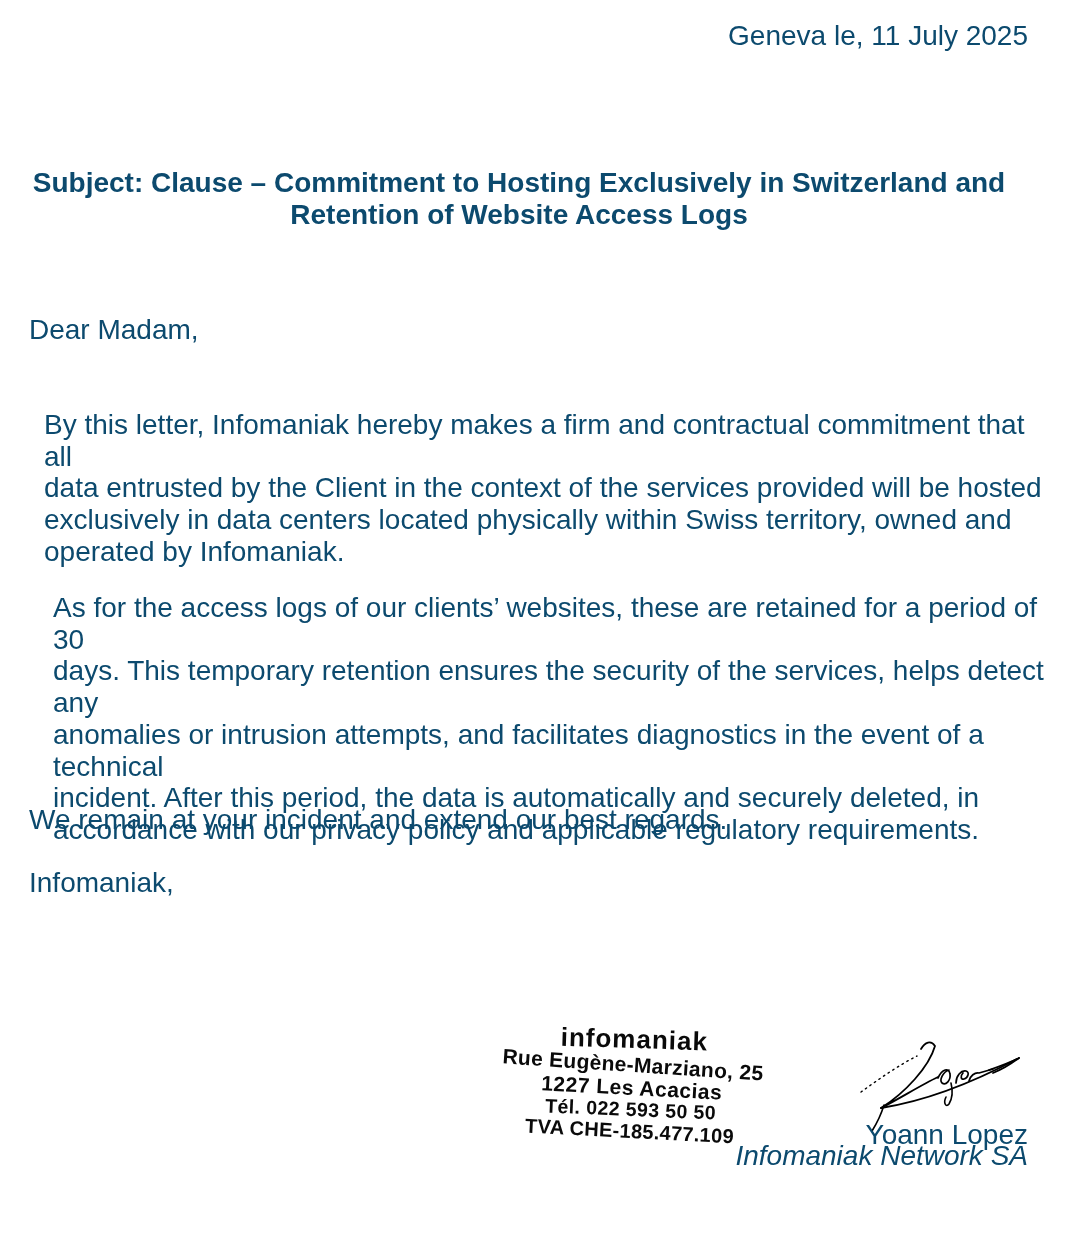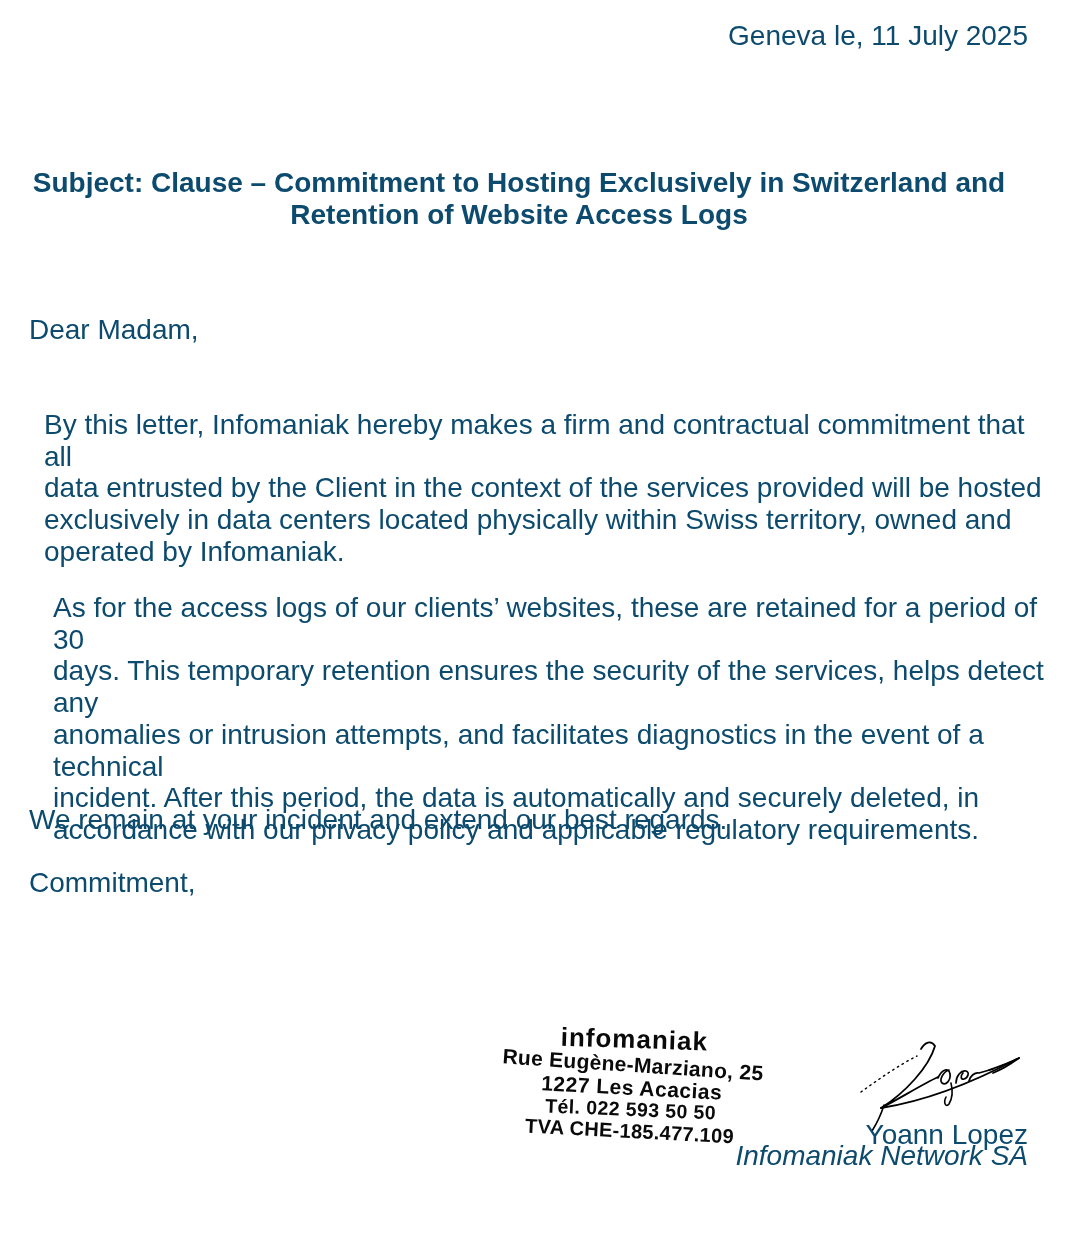--- a/index.html
+++ b/index.html
@@ -104,21 +104,21 @@
 operated by Infomaniak.</div>
 
   <div class="txt para2">As for the access logs of our clients’ websites, these are retained for a period of 30
 days. This temporary retention ensures the security of the services, helps detect any
 anomalies or intrusion attempts, and facilitates diagnostics in the event of a technical
 incident. After this period, the data is automatically and securely deleted, in
 accordance with our privacy policy and applicable regulatory requirements.</div>
 
   <div class="txt closing">We remain at your incident and extend our best regards.</div>
 
-  <div class="txt signoff">Commitment,</div>
+  <div class="txt signoff">Infomaniak,</div>
 
   <div class="stamp">
     <div class="s-line s-company">infomaniak</div>
     <div class="s-line s-addr1">Rue Eugène-Marziano, 25</div>
     <div class="s-line s-addr2">1227 Les Acacias</div>
     <div class="s-line s-phone">Tél. 022 593 50 50</div>
     <div class="s-line s-vat">TVA CHE-185.477.109</div>
   </div>
 
   <svg class="sig-scrawl" viewBox="0 0 190 105" xmlns="http://www.w3.org/2000/svg">

